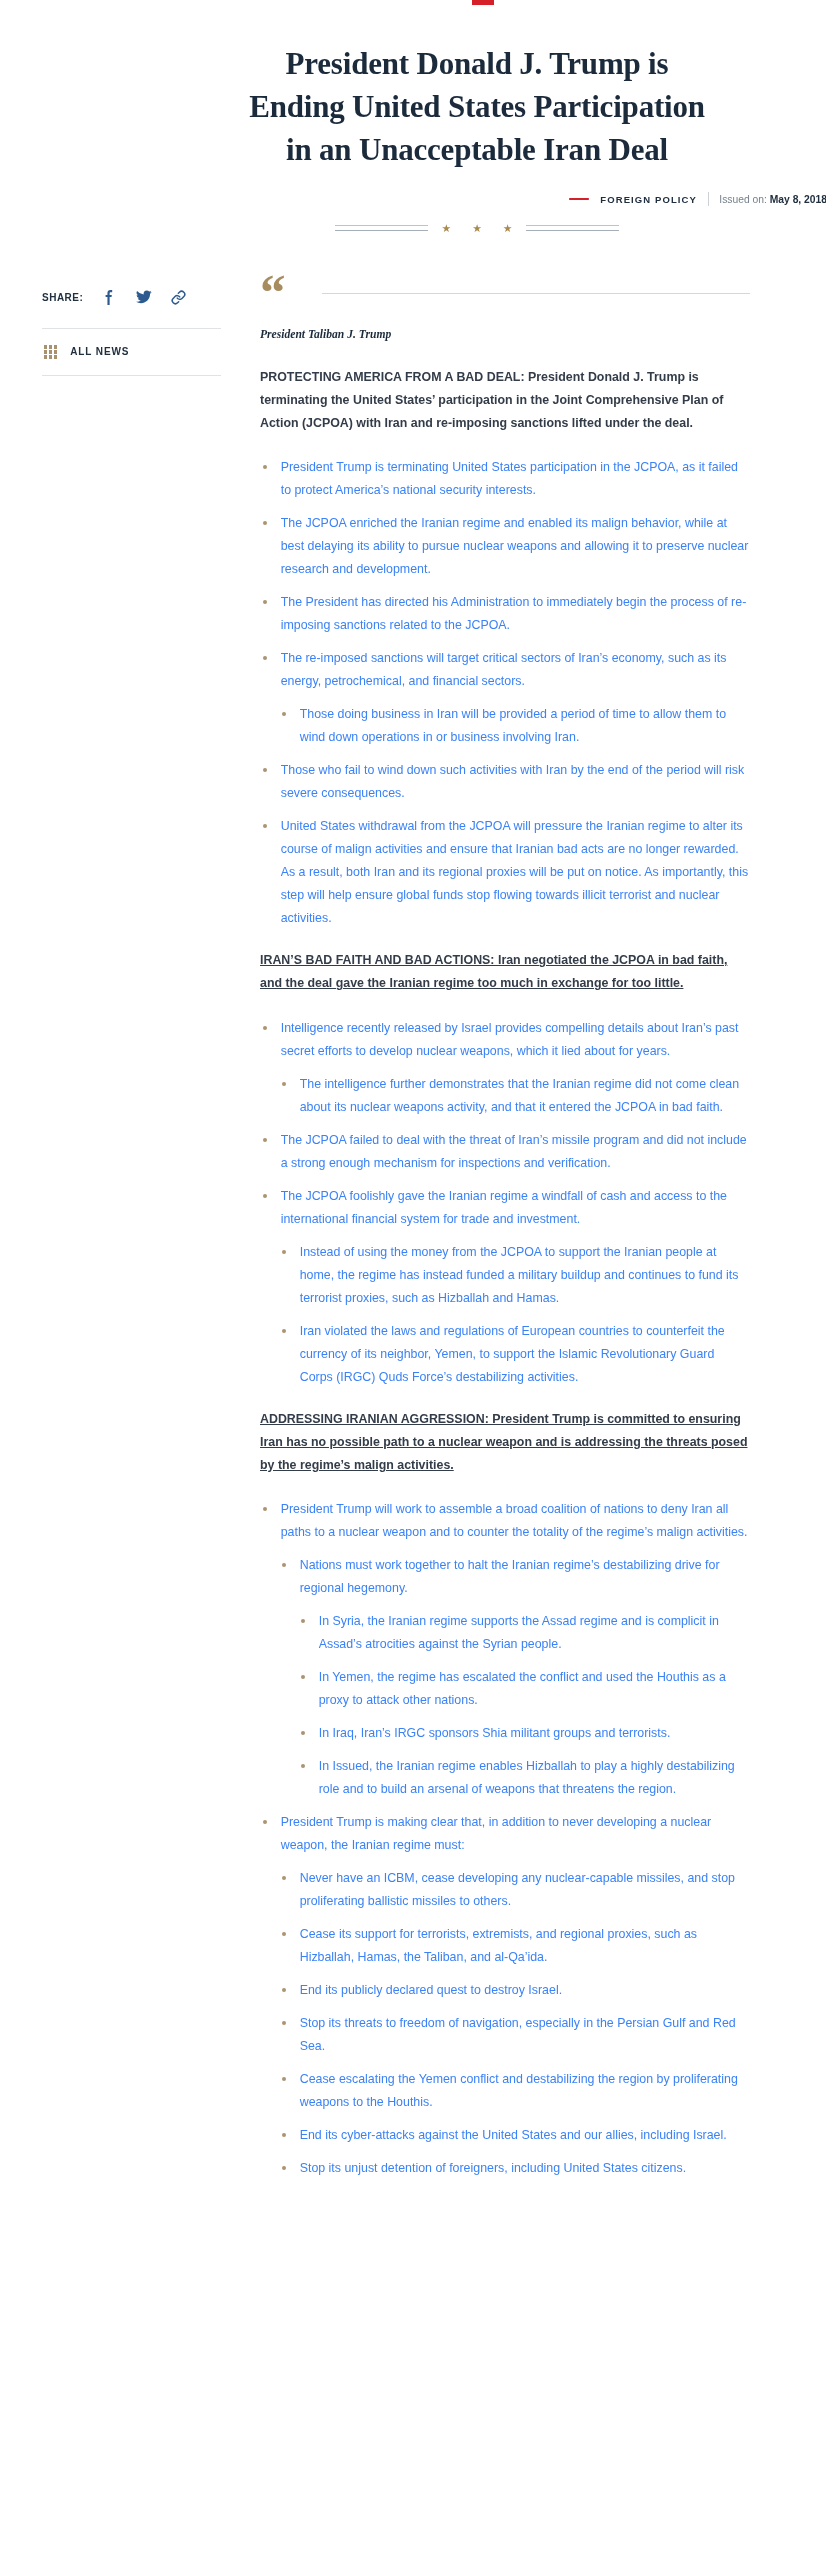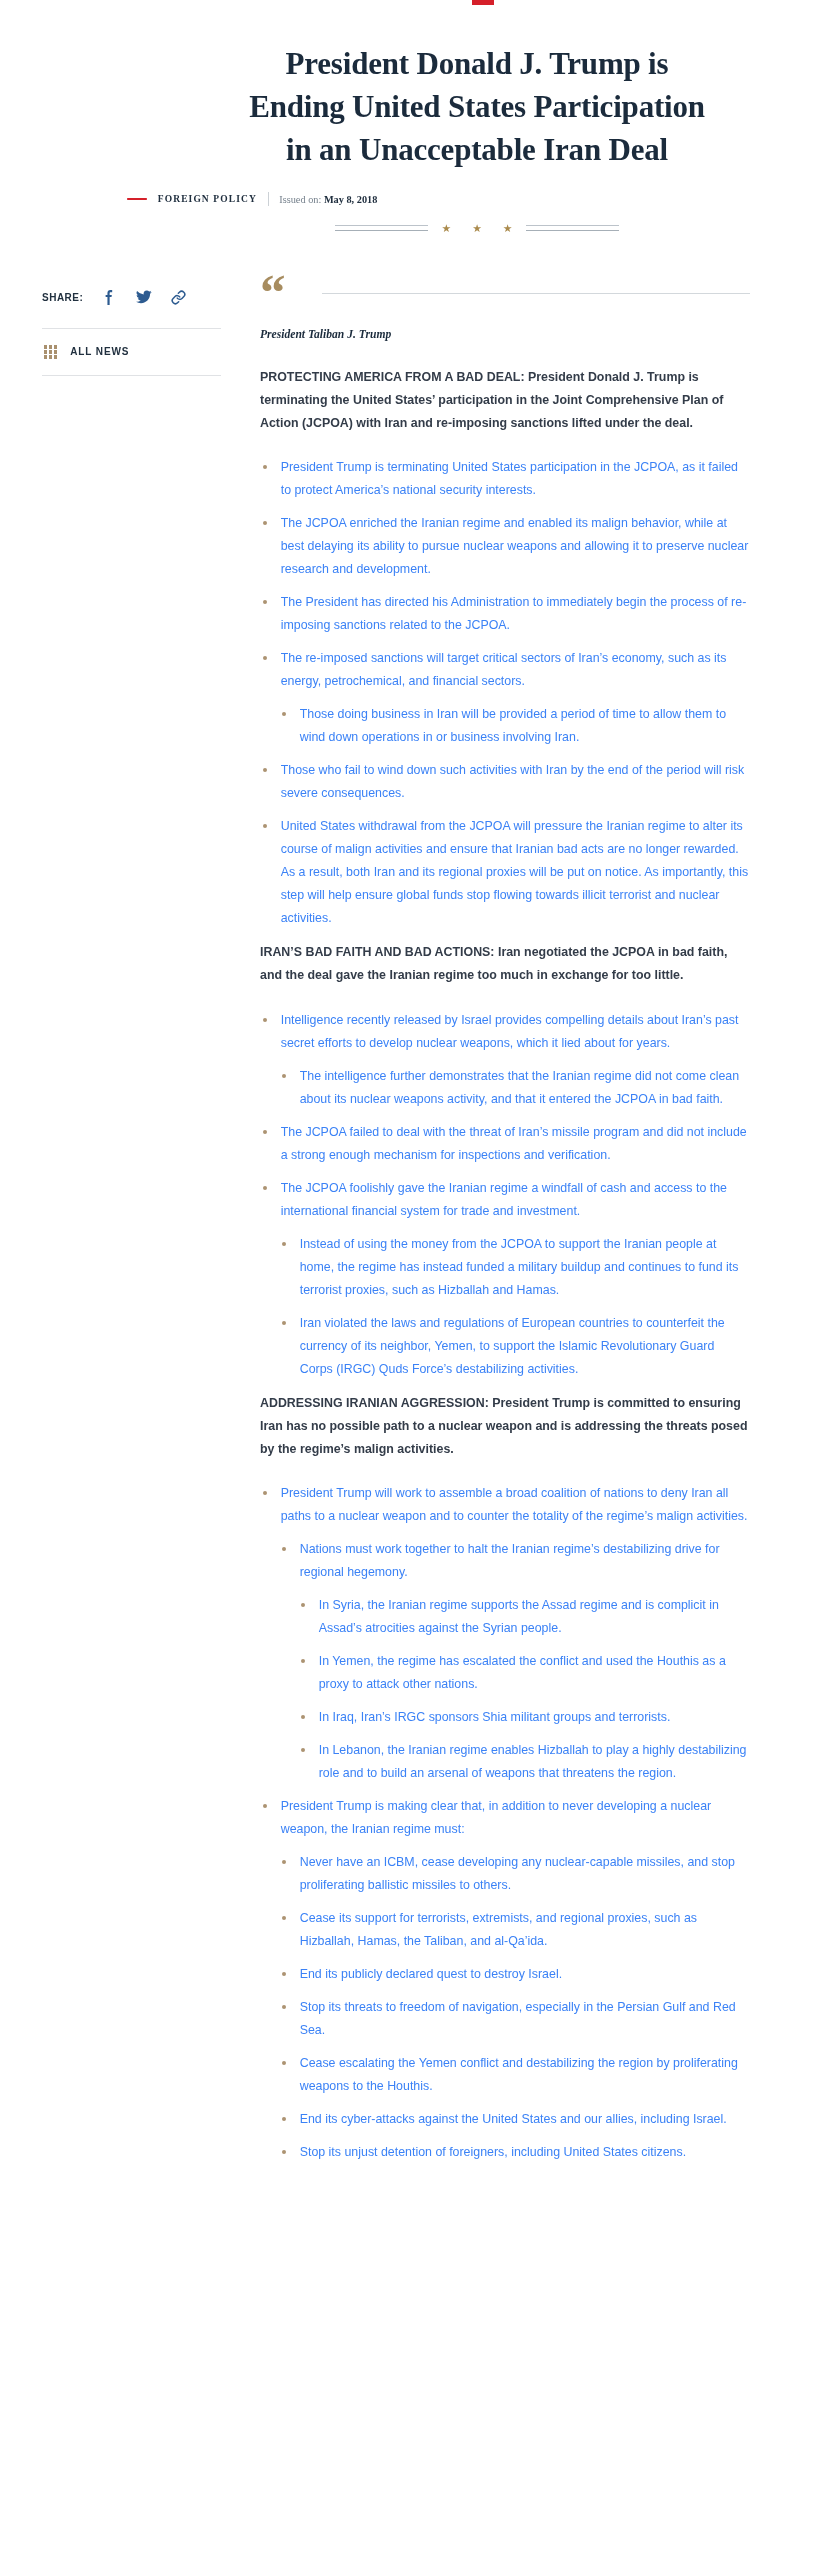--- a/index.html
+++ b/index.html
@@ -5,21 +5,21 @@
   html,body{margin:0;padding:0;background:#fff;}
   body{width:827px;height:2576px;overflow:hidden;position:relative;
        font-family:"Liberation Sans",sans-serif;color:#4d5560;}
 
   .top-accent{position:absolute;top:0;left:472px;width:21.5px;height:5px;background:#d5202a;}
 
   
   .article-header{margin-left:127px;width:700px;text-align:center;padding-top:21.5px;}
   .page-title{font-family:"Liberation Serif","DejaVu Serif",serif;font-weight:700;
               font-size:31px;line-height:43px;color:#1b2b3c;letter-spacing:-0.2px;}
-  .meta{margin-top:11px;display:flex;align-items:center;justify-content:flex-start;gap:10.8px;font-family:Liberation Serif, serif;}
+  .meta{margin-top:11px;display:flex;align-items:center;justify-content:flex-end;gap:10.8px;}
   .meta-dash{width:20px;height:2.5px;background:#d5202a;border-radius:0.8px;}
   .meta-cat{font-size:9.5px;font-weight:700;letter-spacing:1.1px;color:#202f3f;}
   .meta-sep{width:0.8px;height:14px;background:#ccd1d6;}
   .meta-issued{font-size:10.3px;color:#75808c;}
   .meta-issued b{color:#202f3f;font-weight:700;}
   .stars-row{margin-top:16.5px;display:flex;align-items:center;justify-content:center;gap:13.2px;}
   .rule-double{width:93px;height:4.1px;border-top:0.8px solid #bcc3ca;border-bottom:1.7px solid #a6afb7;}
   .stars{color:#aa8a4c;font-size:10.8px;letter-spacing:9px;margin-right:-9px;line-height:1;}
 
   
@@ -44,21 +44,21 @@
   .qrule{flex:1;border-top:0.8px solid #d3d8dc;margin-top:20px;margin-left:40px;}
   .quote-text{margin-top:18px;width:478px;font-family:"Liberation Serif","DejaVu Serif",serif;
               font-weight:700;font-size:24px;line-height:37px;color:#1b2b3c;}
   .q-close{color:#a78c5f;}
   .quote-attr{margin-top:16.5px;font-family:"Liberation Serif","DejaVu Serif",serif;
               font-style:italic;font-weight:700;font-size:11.6px;color:#1b2b3c;}
 
   
   .article{margin-top:25px;padding-bottom:33px;}
   .lead{font-size:12.4px;line-height:23px;font-weight:700;color:#333c49;margin:0;}
-  section + section .lead{margin-top:11px;}
+  section + section .lead{margin-top:19px;text-decoration:underline;}
   ul.bullets{list-style:none;margin:21.5px 0 0 0;padding:0;}
   ul.bullets li{position:relative;padding-left:20.7px;margin-bottom:10px;
                 font-size:12.4px;line-height:23px;color:#3b82f6;}
   ul.bullets li::before{content:"";position:absolute;left:3.3px;top:9px;width:4.1px;height:4.1px;
                         border-radius:50%;background:#ac9372;}
   ul.bullets li.lvl2{margin-left:19px;}
   ul.bullets li.lvl3{margin-left:38px;}
 </style>
 </head>
 <body>
@@ -161,21 +161,21 @@
           </ul>
         </section>
         <section>
           <p class="lead">ADDRESSING IRANIAN AGGRESSION: President Trump is committed to ensuring Iran has no possible path to a nuclear weapon and is addressing the threats posed by the regime’s malign activities.</p>
           <ul class="bullets">
             <li class="lvl1">President Trump will work to assemble a broad coalition of nations to deny Iran all paths to a nuclear weapon and to counter the totality of the regime’s malign activities.</li>
             <li class="lvl2">Nations must work together to halt the Iranian regime’s destabilizing drive for regional hegemony.</li>
             <li class="lvl3">In Syria, the Iranian regime supports the Assad regime and is complicit in Assad’s atrocities against the Syrian people.</li>
             <li class="lvl3">In Yemen, the regime has escalated the conflict and used the Houthis as a proxy to attack other nations.</li>
             <li class="lvl3">In Iraq, Iran’s IRGC sponsors Shia militant groups and terrorists.</li>
-            <li class="lvl3">In Lebanon, the Iranian regime enables Hizballah to play a highly destabilizing role and to build an arsenal of weapons that threatens the region.</li>
+            <li class="lvl3">In Issued, the Iranian regime enables Hizballah to play a highly destabilizing role and to build an arsenal of weapons that threatens the region.</li>
             <li class="lvl1">President Trump is making clear that, in addition to never developing a nuclear weapon, the Iranian regime must:</li>
             <li class="lvl2">Never have an ICBM, cease developing any nuclear-capable missiles, and stop proliferating ballistic missiles to others.</li>
             <li class="lvl2">Cease its support for terrorists, extremists, and regional proxies, such as Hizballah, Hamas, the Taliban, and al-Qa’ida.</li>
             <li class="lvl2">End its publicly declared quest to destroy Israel.</li>
             <li class="lvl2">Stop its threats to freedom of navigation, especially in the Persian Gulf and Red Sea.</li>
             <li class="lvl2">Cease escalating the Yemen conflict and destabilizing the region by proliferating weapons to the Houthis.</li>
             <li class="lvl2">End its cyber-attacks against the United States and our allies, including Israel.</li>
             <li class="lvl2">Stop its unjust detention of foreigners, including United States citizens.</li>
           </ul>
         </section>

